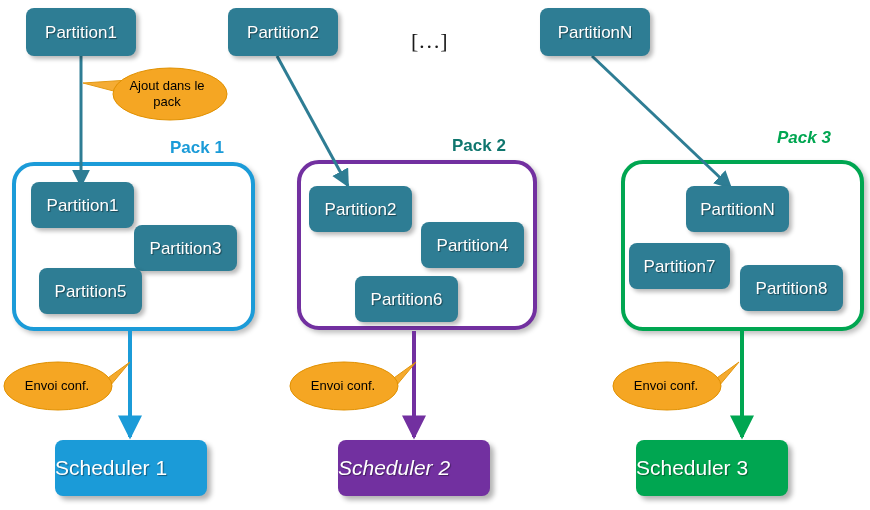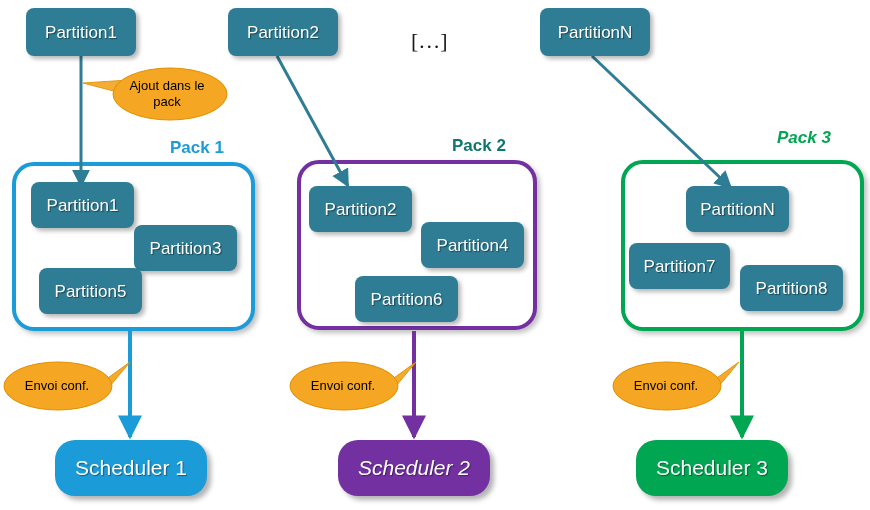--- a/index.html
+++ b/index.html
@@ -51,26 +51,26 @@
     position: absolute;
     font-size: 17px;
     font-weight: bold;
     white-space: nowrap;
     z-index: 7;
   }
 
   
   .scheduler {
     position: absolute;
-    border-radius: 20px;
+    border-radius: 8px;
     color: #ffffff;
     font-size: 21px;
     display: flex;
     align-items: center;
-    justify-content: center;
+    justify-content: flex-start;
     box-shadow: 4px 4px 5px rgba(0,0,0,0.3);
     text-shadow: 1px 1px 1px rgba(0,0,0,0.4);
     z-index: 6;
     white-space: nowrap;
     box-sizing: border-box;
   }
 
   
   .callout {
     position: absolute;

